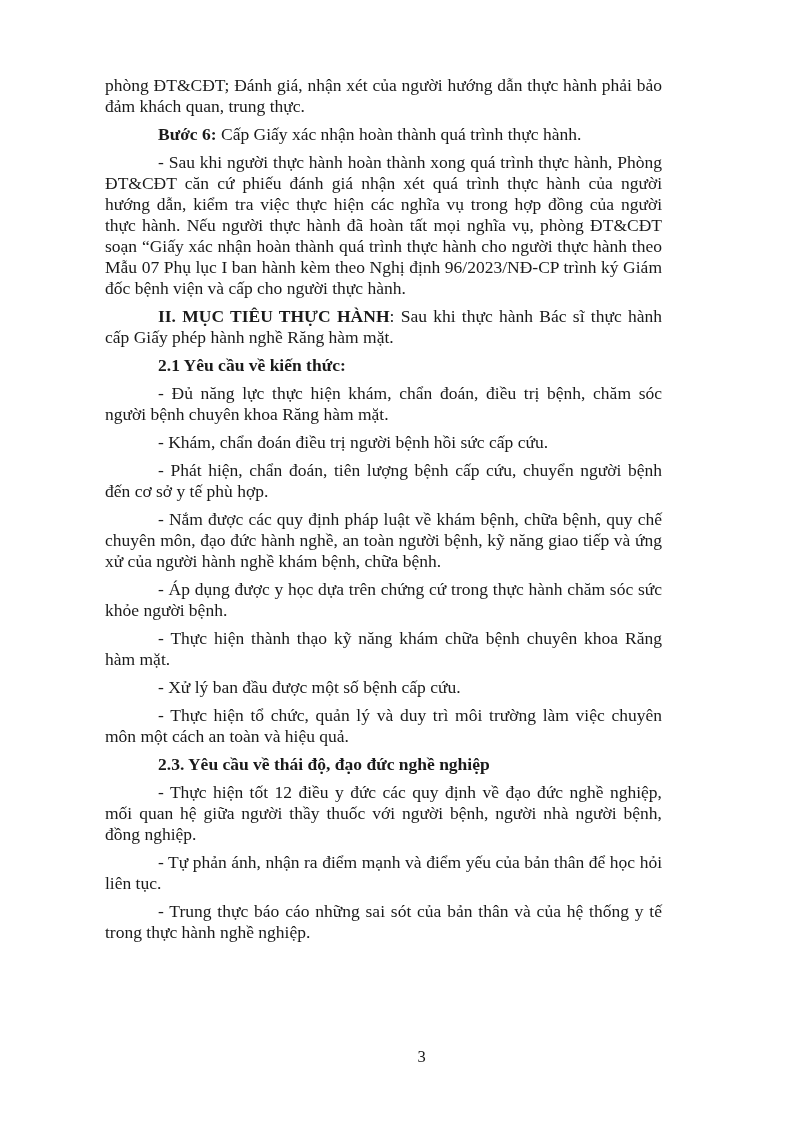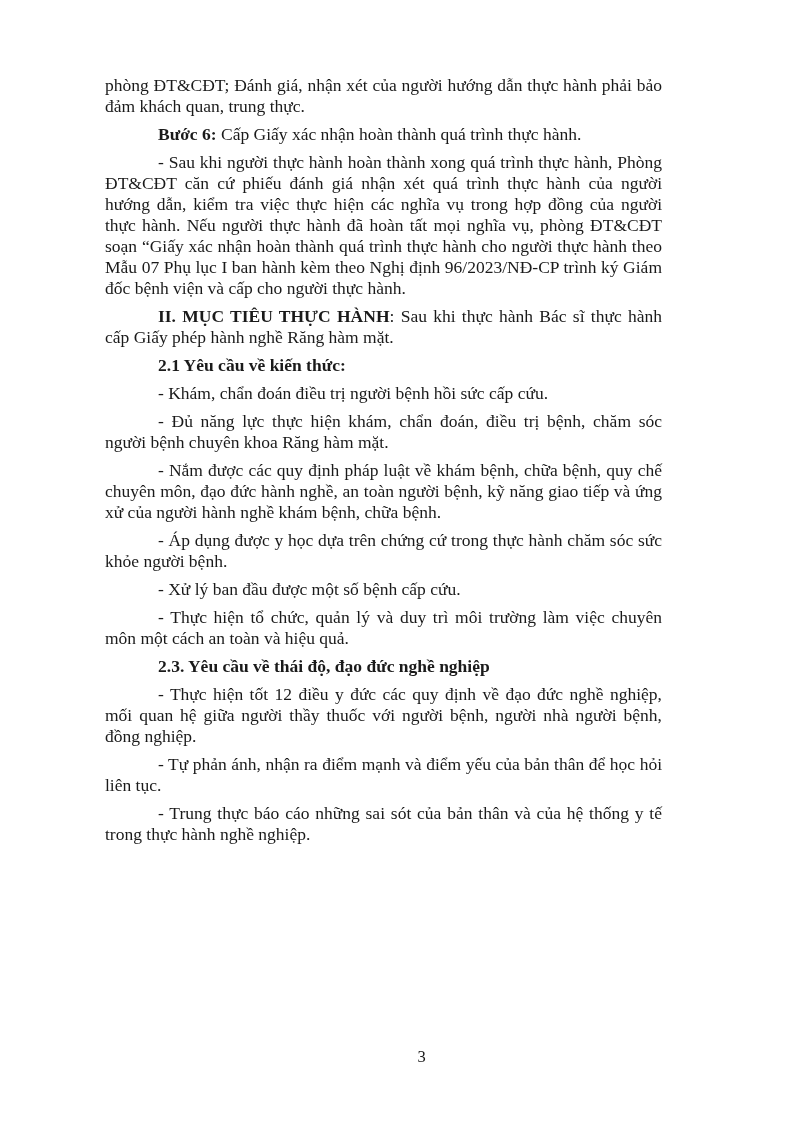--- a/index.html
+++ b/index.html
@@ -53,26 +53,28 @@
   <p class="para no-indent">phòng ĐT&amp;CĐT; Đánh giá, nhận xét của người hướng dẫn thực hành phải bảo đảm khách quan, trung thực.</p>
 
   <p class="para"><b class="inline-bold">Bước 6:</b> <span>Cấp Giấy xác nhận hoàn thành quá trình thực hành.</span></p>
 
   <p class="para">- Sau khi người thực hành hoàn thành xong quá trình thực hành, Phòng ĐT&amp;CĐT căn cứ phiếu đánh giá nhận xét quá trình thực hành của người hướng dẫn, kiểm tra việc thực hiện các nghĩa vụ trong hợp đồng của người thực hành. Nếu người thực hành đã hoàn tất mọi nghĩa vụ, phòng ĐT&amp;CĐT soạn “Giấy xác nhận hoàn thành quá trình thực hành cho người thực hành theo Mẫu 07 Phụ lục I ban hành kèm theo Nghị định 96/2023/NĐ-CP trình ký Giám đốc bệnh viện và cấp cho người thực hành.</p>
 
   <p class="para"><b class="inline-bold">II. MỤC TIÊU THỰC HÀNH</b><span>: Sau khi thực hành Bác sĩ thực hành cấp Giấy phép hành nghề Răng hàm mặt.</span></p>
 
   <p class="para bold">2.1 Yêu cầu về kiến thức:</p>
 
+  <p class="para">- Đủ năng lực thực hiện khám, chẩn đoán, điều trị bệnh, chăm sóc người bệnh chuyên khoa Răng hàm mặt.</p>
   <p class="para">- Khám, chẩn đoán điều trị người bệnh hồi sức cấp cứu.</p>
-  <p class="para">- Đủ năng lực thực hiện khám, chẩn đoán, điều trị bệnh, chăm sóc người bệnh chuyên khoa Răng hàm mặt.</p>
+  <p class="para">- Phát hiện, chẩn đoán, tiên lượng bệnh cấp cứu, chuyển người bệnh đến cơ sở y tế phù hợp.</p>
   <p class="para">- Nắm được các quy định pháp luật về khám bệnh, chữa bệnh, quy chế chuyên môn, đạo đức hành nghề, an toàn người bệnh, kỹ năng giao tiếp và ứng xử của người hành nghề khám bệnh, chữa bệnh.</p>
   <p class="para">- Áp dụng được y học dựa trên chứng cứ trong thực hành chăm sóc sức khỏe người bệnh.</p>
 
 
+  <p class="para">- Thực hiện thành thạo kỹ năng khám chữa bệnh chuyên khoa Răng hàm mặt.</p>
   <p class="para">- Xử lý ban đầu được một số bệnh cấp cứu.</p>
   <p class="para">- Thực hiện tổ chức, quản lý và duy trì môi trường làm việc chuyên môn một cách an toàn và hiệu quả.</p>
 
   <p class="para bold">2.3. Yêu cầu về thái độ, đạo đức nghề nghiệp</p>
 
   <p class="para">- Thực hiện tốt 12 điều y đức các quy định về đạo đức nghề nghiệp, mối quan hệ giữa người thầy thuốc với người bệnh, người nhà người bệnh, đồng nghiệp.</p>
   <p class="para">- Tự phản ánh, nhận ra điểm mạnh và điểm yếu của bản thân để học hỏi liên tục.</p>
   <p class="para">- Trung thực báo cáo những sai sót của bản thân và của hệ thống y tế trong thực hành nghề nghiệp.</p>
 
 

